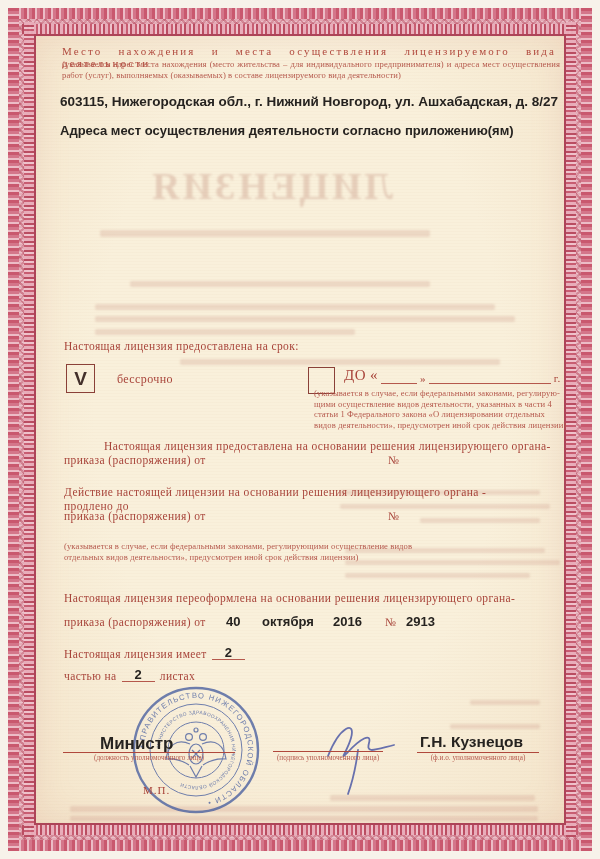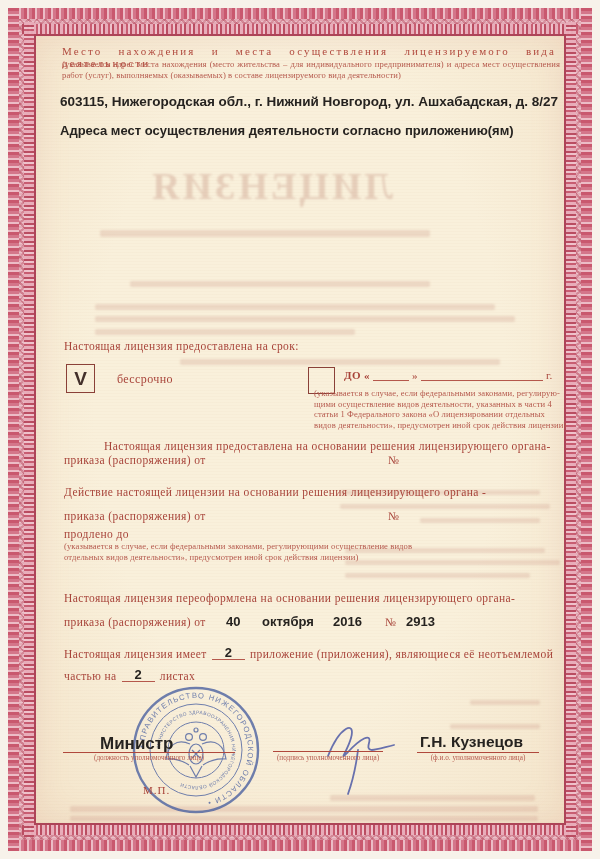--- a/index.html
+++ b/index.html
@@ -105,58 +105,57 @@
 
   <div class="abs r" style="left:64px;top:340px;">Настоящая лицензия предоставлена на срок:</div>
 
   <div class="ckbox" style="left:66px;top:364px;width:27px;height:27px;">
     <div class="ckmark">V</div>
   </div>
   <div class="abs r" style="left:117px;top:372px;font-size:12px;">бессрочно</div>
 
   <div class="ckbox" style="left:308px;top:367px;width:25px;height:25px;"></div>
   <div class="abs until-row" style="left:344px;top:367px;">
-    <span class="r" style="font-size:11px;font-weight:bold;">ДО «</span>
+    <span class="r" style="font-size:15px;">ДО «</span>
     <span class="blank" style="width:36px;"></span>
     <span class="r" style="font-size:11px;">»</span>
     <span class="blank" style="width:122px;"></span>
     <span class="r" style="font-size:11px;">г.</span>
   </div>
   <div class="abs" style="left:302px;top:388px;width:262px;margin-left:12px;">
     <div class="rs">(указывается в случае, если федеральными законами, регулирую-</div>
     <div class="rs">щими осуществление видов деятельности, указанных в части 4</div>
     <div class="rs">статьи 1 Федерального закона «О лицензировании отдельных</div>
     <div class="rs">видов деятельности», предусмотрен иной срок действия лицензии)</div>
   </div>
 
   <div class="abs r" style="left:64px;top:440px;margin-left:40px;">Настоящая лицензия предоставлена на основании решения лицензирующего органа-</div>
   <div class="abs r" style="left:64px;top:454px;">приказа (распоряжения)  от</div>
   <div class="abs r" style="left:388px;top:454px;">№</div>
 
   <div class="abs r" style="left:64px;top:486px;">Действие настоящей лицензии на основании решения лицензирующего органа -</div>
   <div class="abs r" style="left:64px;top:510px;">приказа (распоряжения)  от</div>
   <div class="abs r" style="left:388px;top:510px;">№</div>
-  <div class="abs r" style="left:64px;top:528px;">продлено до</div>
+  <div class="abs r" style="left:64px;top:500px;">продлено до</div>
   <div class="abs" style="left:64px;top:541px;width:430px;">
     <div class="rs" style="text-align:left;">(указывается в случае, если  федеральными законами, регулирующими осуществление видов</div>
     <div class="rs" style="text-align:left;">отдельных  видов  деятельности»,  предусмотрен  иной  срок  действия  лицензии)</div>
   </div>
 
   <div class="abs r" style="left:64px;top:592px;">Настоящая лицензия переоформлена на основании решения лицензирующего органа-</div>
   <div class="abs r" style="left:64px;top:616px;">приказа (распоряжения)  от</div>
   <div class="abs b" style="left:226px;top:614px;font-size:13px;">40</div>
   <div class="abs b" style="left:262px;top:614px;font-size:13px;">октября</div>
   <div class="abs b" style="left:333px;top:614px;font-size:13px;">2016</div>
   <div class="abs r" style="left:385px;top:616px;">№</div>
   <div class="abs b" style="left:406px;top:614px;font-size:13px;">2913</div>
 
   <div class="abs attach-row" style="left:64px;top:646px;">
     <span class="r">Настоящая лицензия имеет</span>
     <span class="numblank">2</span>
-    <span class="r">приложение (приложения), являющиеся её неотъемлемой</span>
   </div>
   <div class="abs attach-row" style="left:64px;top:668px;">
     <span class="r">частью на</span>
     <span class="numblank">2</span>
     <span class="r">листах</span>
   </div>
 
   <svg class="seal" width="132" height="132" viewBox="0 0 132 132">
     <defs>
       <path id="outerArc" d="M 14,66 A 52,52 0 1 1 118,66 A 52,52 0 1 1 14,66"></path>

